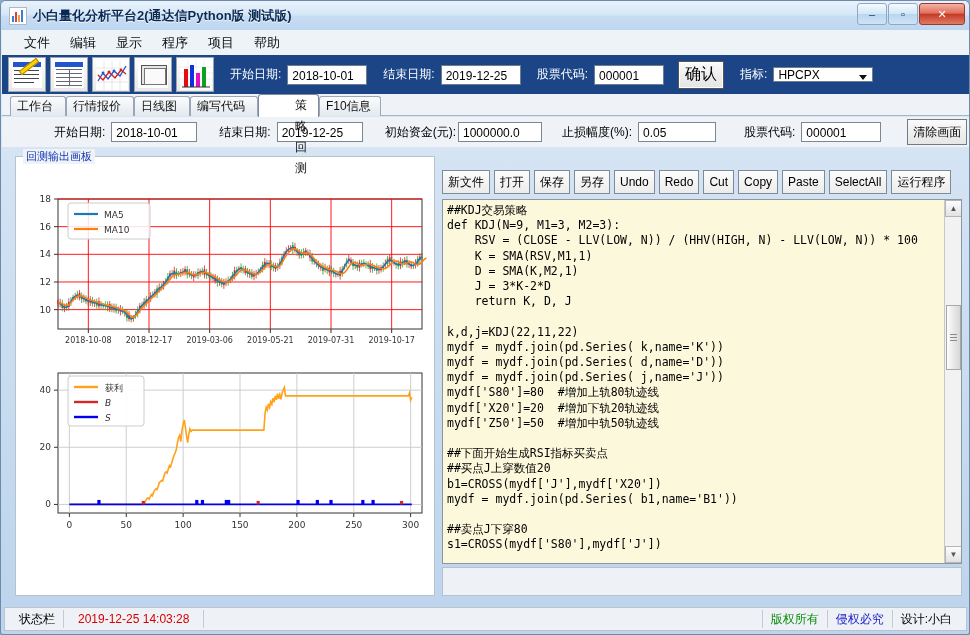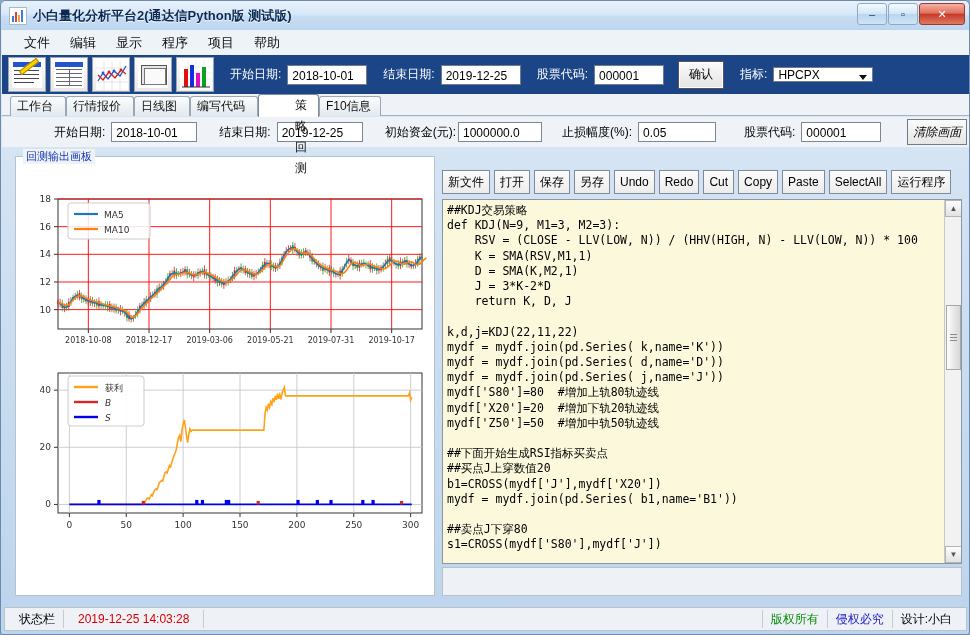--- a/index.html
+++ b/index.html
@@ -73,21 +73,21 @@
   .fld{
     background:#fff;border:1px solid #6d7d8e;
     height:20px;line-height:20px;
     font-size:12px;color:#000;padding:0 4px;margin-left:6px;
     box-sizing:border-box;display:inline-block;
   }
   .okbtn{
     margin-left:14px;width:44px;height:26px;
     background:linear-gradient(180deg,#fafafa,#e4e4e4);
     border:1px solid #555;box-shadow:0 0 0 1px #fff inset;
-    font-size:12px;color:#000;display:flex;align-items:center;justify-content:center;
+    font-size:16px;color:#000;display:flex;align-items:center;justify-content:center;
   }
   .sel{
     margin-left:6px;width:100px;height:15px;background:#fff;border:1px solid #6d7d8e;
     font-size:12px;color:#000;display:flex;align-items:center;padding-left:4px;
     position:relative;box-sizing:border-box;
   }
   .sel .arrow{position:absolute;right:5px;top:7px;border-left:4px solid transparent;
     border-right:4px solid transparent;border-top:5px solid #111;}
   
   .tabstrip{
@@ -309,21 +309,21 @@
     <span class="plabel" style="margin-left:52px;">开始日期:</span>
     <span class="pfld" style="width:86px;">2018-10-01</span>
     <span class="plabel" style="margin-left:22px;">结束日期:</span>
     <span class="pfld" style="width:86px;">2019-12-25</span>
     <span class="plabel" style="margin-left:22px;">初始资金(元):</span>
     <span class="pfld" style="width:84px;margin-left:2px;">1000000.0</span>
     <span class="plabel" style="margin-left:20px;">止损幅度(%):</span>
     <span class="pfld" style="width:78px;">0.05</span>
     <span class="plabel" style="margin-left:28px;">股票代码:</span>
     <span class="pfld" style="width:80px;">000001</span>
-    <div class="clearbtn" style="margin-left:26px;font-style:italic;">清除画面</div>
+    <div class="clearbtn" style="margin-left:26px;">清除画面</div>
   </div>
 
   <div class="group-title">回测输出画板</div>
   <div class="groupbox">
 
     <svg id="chart-price" style="position:absolute;left:2px;top:32px;" width="416" height="168" viewBox="0 0 416 168">
         <rect x="40" y="10" width="364" height="130" fill="#fff" stroke="#333" stroke-width="1"></rect>
         <line x1="40" y1="120.63829787234042" x2="404" y2="120.63829787234042" stroke="#ff0000" stroke-width="0.9"></line>
         <line x1="36" y1="120.63829787234042" x2="40" y2="120.63829787234042" stroke="#333" stroke-width="1"></line>
         <text x="33" y="123.63829787234042" text-anchor="end" class="ax">10</text>

